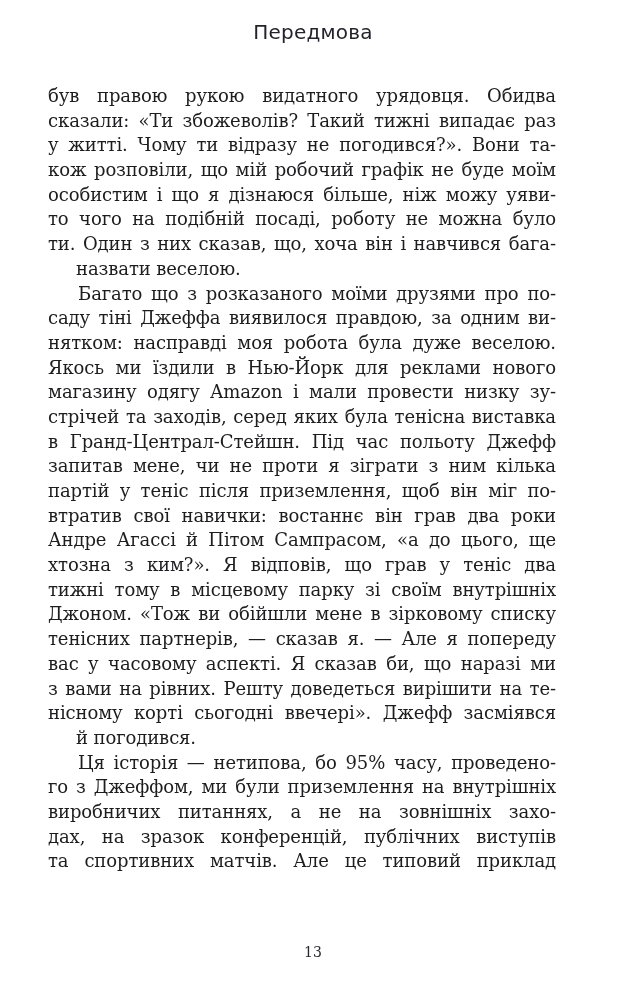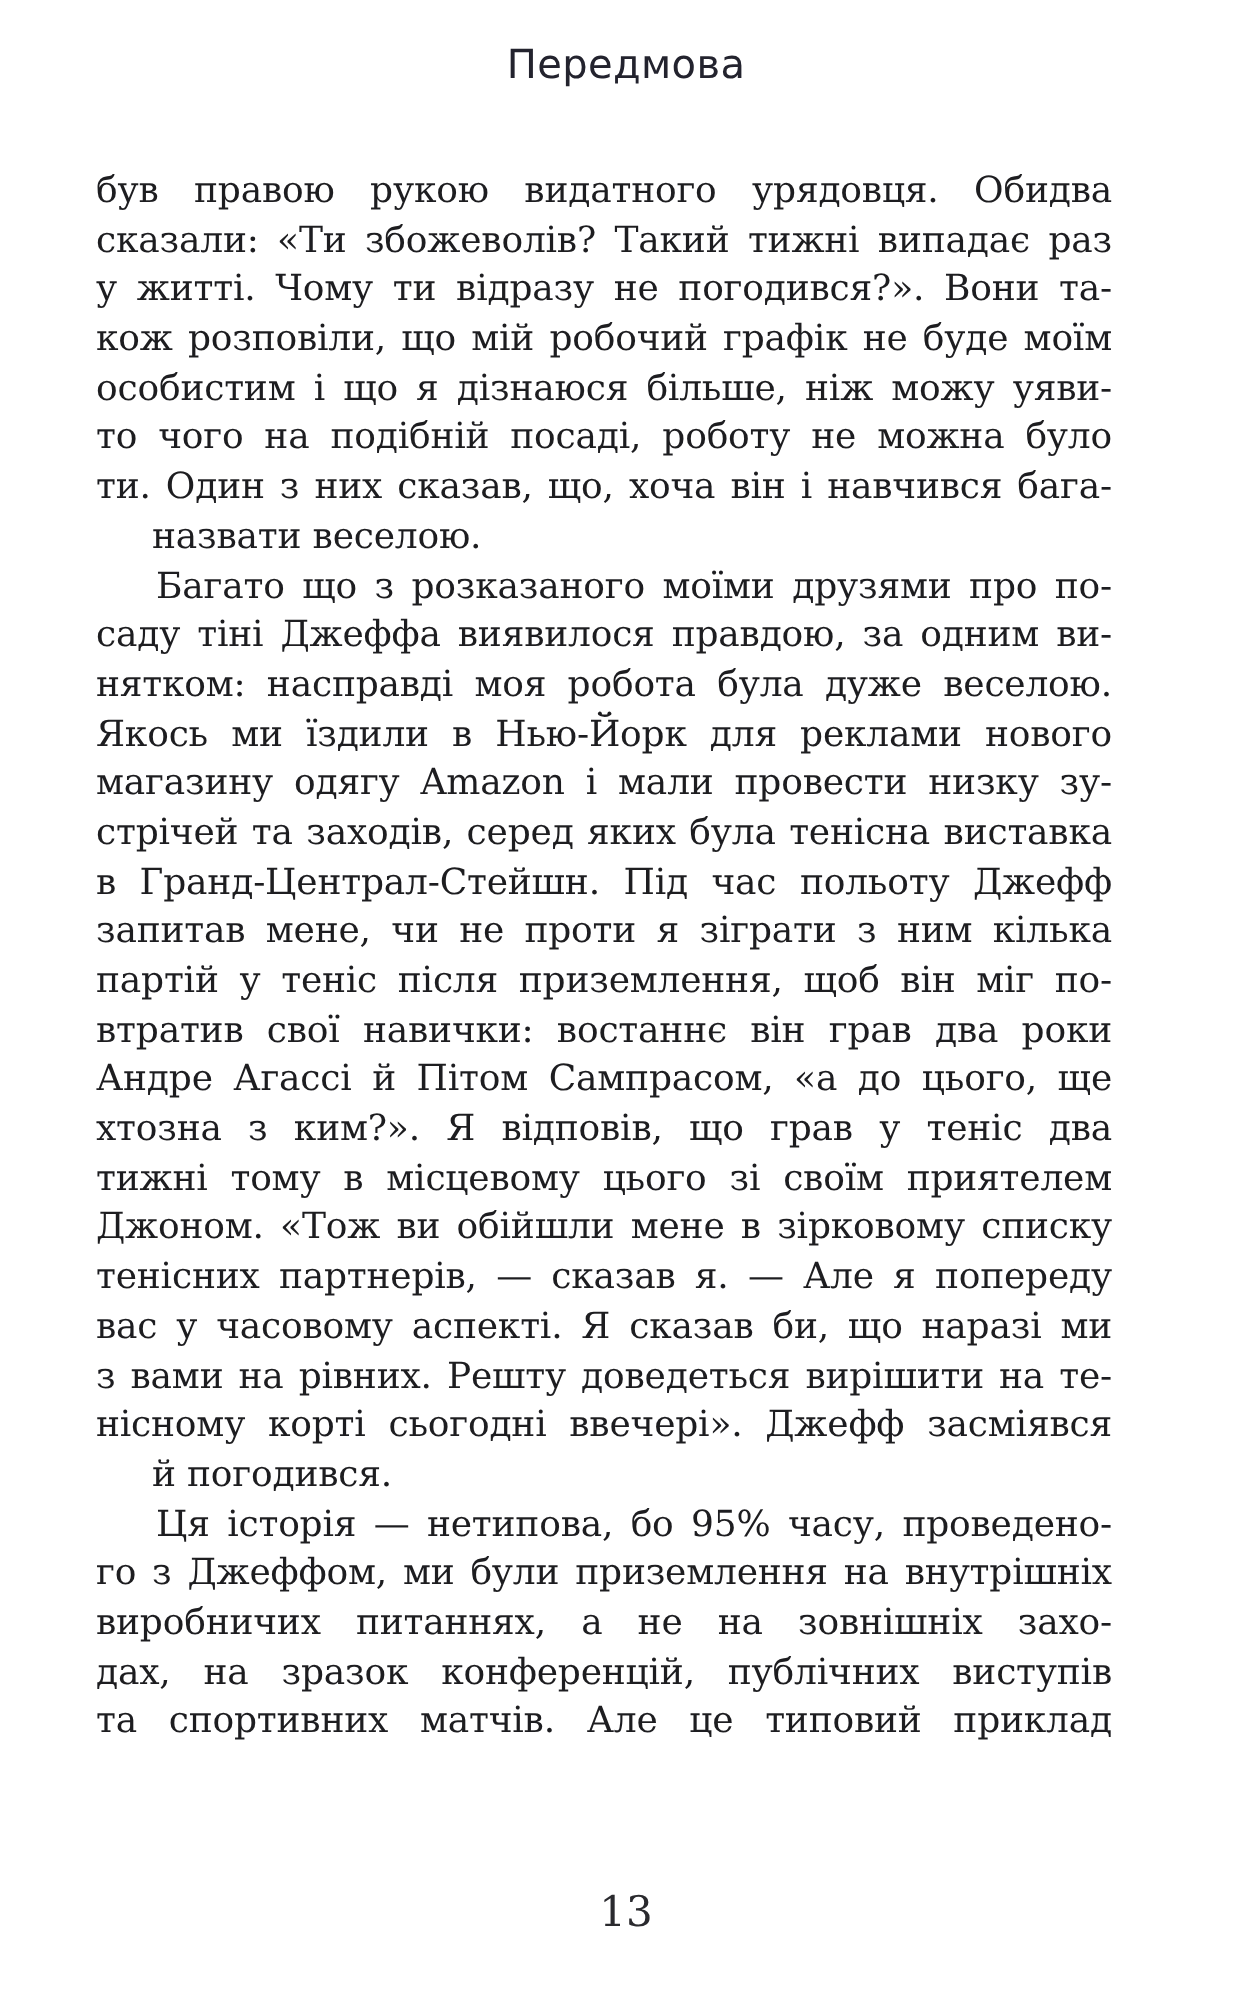--- a/index.html
+++ b/index.html
@@ -54,21 +54,21 @@
   .line.indent {
     text-indent: 30px;
   }
   .page-number {
     position: absolute;
     top: 944px;
     left: 0;
     right: 0;
     text-align: center;
     font-family: "DejaVu Serif", "Liberation Serif", serif;
-    font-size: 21px;
+    font-size: 14px;
     color: #2a2a2e;
   }
 </style>
 </head>
 <body>
 
 <div class="page">
   <div class="running-header">Передмова</div>
 
   <div class="body-text">
@@ -88,21 +88,21 @@
         <div class="line">нятком: насправді моя робота була дуже веселою.</div>
         <div class="line">Якось ми їздили в Нью-Йорк для реклами нового</div>
         <div class="line">магазину одягу Amazon і мали провести низку зу-</div>
         <div class="line">стрічей та заходів, серед яких була тенісна виставка</div>
         <div class="line">в Гранд-Централ-Стейшн. Під час польоту Джефф</div>
         <div class="line">запитав мене, чи не проти я зіграти з ним кілька</div>
         <div class="line">партій у теніс після приземлення, щоб він міг по-</div>
         <div class="line">втратив свої навички: востаннє він грав два роки</div>
         <div class="line">Андре Агассі й Пітом Сампрасом, «а до цього, ще</div>
         <div class="line">хтозна з ким?». Я відповів, що грав у теніс два</div>
-        <div class="line">тижні тому в місцевому цього зі своїм приятелем</div>
+        <div class="line">тижні тому в місцевому парку зі своїм внутрішніх</div>
         <div class="line">Джоном. «Тож ви обійшли мене в зірковому списку</div>
         <div class="line">тенісних партнерів, — сказав я. — Але я попереду</div>
         <div class="line">вас у часовому аспекті. Я сказав би, що наразі ми</div>
         <div class="line">з вами на рівних. Решту доведеться вирішити на те-</div>
         <div class="line">нісному корті сьогодні ввечері». Джефф засміявся</div>
         <div class="line flush">й погодився.</div>
       </div>
       <div>
         <div class="line indent">Ця історія — нетипова, бо 95% часу, проведено-</div>
         <div class="line">го з Джеффом, ми були приземлення на внутрішніх</div>

